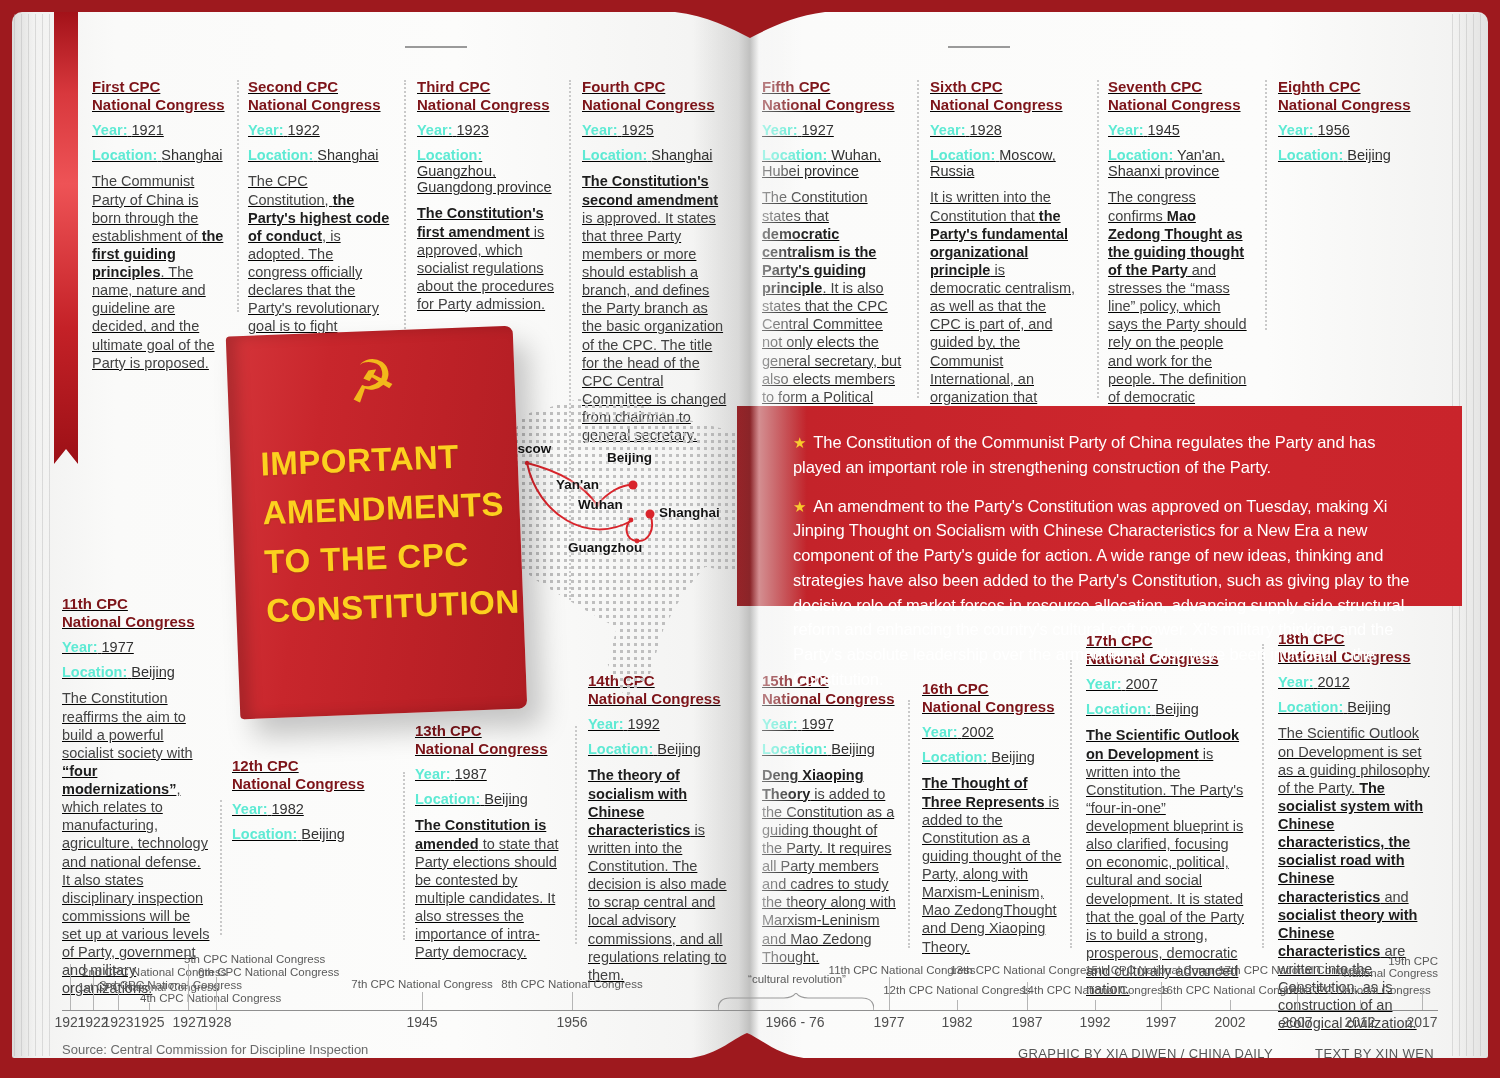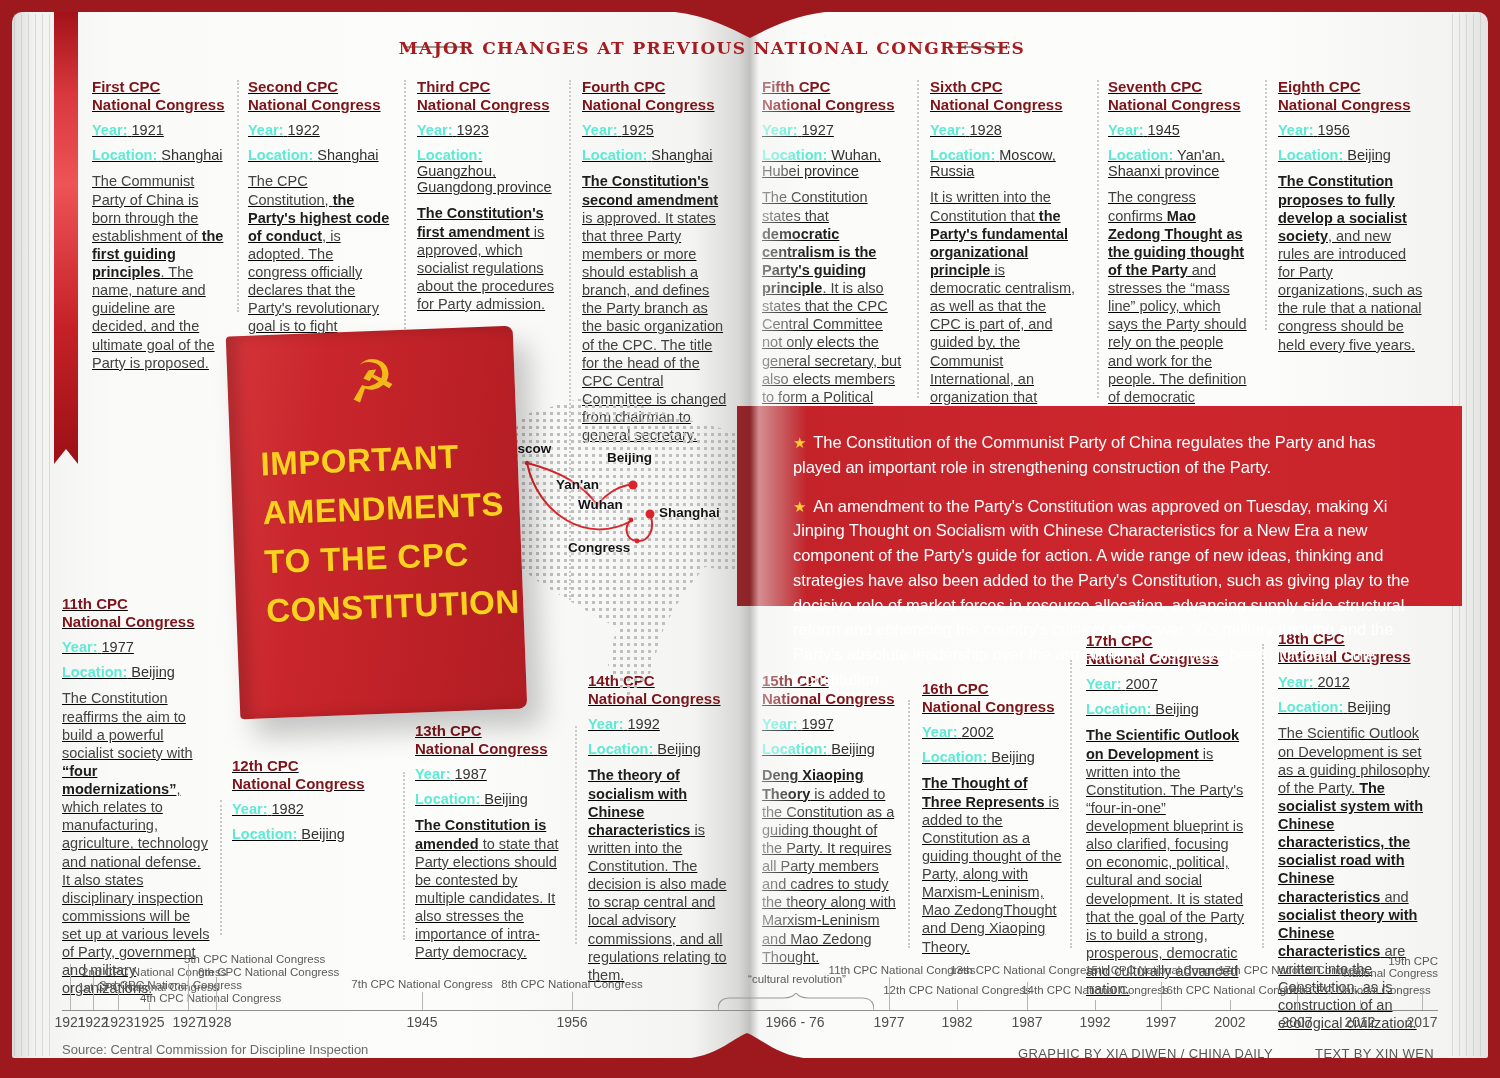--- a/index.html
+++ b/index.html
@@ -74,21 +74,20 @@
 <body>
 
 <div id="stage">
   <div class="page page-left"></div>
   <div class="page page-right"></div>
   <div class="edge-lines-left"></div>
   <div class="edge-lines-right"></div>
 
   <div class="hline" style="left:405px;width:62px;"></div>
   <div class="hline" style="left:948px;width:62px;"></div>
-  <div class="main-title">MAJOR CHANGES AT PREVIOUS NATIONAL CONGRESSES</div>
 
   <div id="columns">
       <div class="congress" style="left: 92px; top: 78px; width: 136px;">
         <h3 class="ctitle">First CPC
 National Congress</h3>
         <div class="kv"><b>Year:</b> <span>1921</span></div>
         <div class="kv"><b>Location:</b> <span style="font-weight: normal;">Shanghai</span></div>
         <p class="cbody"><span>The Communist Party of China is born through the establishment of </span><b>the first guiding principles</b><span>. The name, nature and guideline are decided, and the ultimate goal of the Party is proposed.</span></p>
       </div>
       <div class="congress" style="left: 248px; top: 78px; width: 142px;">
@@ -131,21 +130,20 @@
 National Congress</h3>
         <div class="kv"><b>Year:</b> <span>1945</span></div>
         <div class="kv"><b>Location:</b> <span style="font-weight: normal;">Yan'an, Shaanxi province</span></div>
         <p class="cbody"><span>The congress confirms </span><b>Mao Zedong Thought as the guiding thought of the Party</b><span> and stresses the “mass line” policy, which says the Party should rely on the people and work for the people. The definition of democratic centralism is expanded.</span></p>
       </div>
       <div class="congress" style="left: 1278px; top: 78px; width: 145px;">
         <h3 class="ctitle">Eighth CPC
 National Congress</h3>
         <div class="kv"><b>Year:</b> <span>1956</span></div>
         <div class="kv"><b>Location:</b> <span style="font-weight: normal;">Beijing</span></div>
-        <p class="cbody"><b>The Constitution proposes to fully develop a socialist society</b><span>, and new rules are introduced for Party organizations, such as the rule that a national congress should be held every five years.</span></p>
       </div>
       <div class="congress" style="left: 62px; top: 595px; width: 150px;">
         <h3 class="ctitle">11th CPC
 National Congress</h3>
         <div class="kv"><b>Year:</b> <span>1977</span></div>
         <div class="kv"><b>Location:</b> <span style="font-weight: normal;">Beijing</span></div>
         <p class="cbody"><span>The Constitution reaffirms the aim to build a powerful socialist society with </span><b>“four modernizations”</b><span>, which relates to manufacturing, agriculture, technology and national defense. It also states disciplinary inspection commissions will be set up at various levels of Party, government and military organizations.</span></p>
       </div>
       <div class="congress" style="left: 232px; top: 757px; width: 160px;">
         <h3 class="ctitle">12th CPC
@@ -238,21 +236,21 @@
       <circle cx="153" cy="124" r="2.4"></circle>
       <circle cx="159" cy="145" r="2.4"></circle>
     </g>
   </svg>
   <div id="map-labels">
       <div class="map-city" style="left: 498px; top: 441px;">Moscow</div>
       <div class="map-city" style="left: 607px; top: 450px;">Beijing</div>
       <div class="map-city" style="left: 556px; top: 477px;">Yan'an</div>
       <div class="map-city" style="left: 578px; top: 497px;">Wuhan</div>
       <div class="map-city" style="left: 659px; top: 505px;">Shanghai</div>
-      <div class="map-city" style="left: 568px; top: 540px;">Congress</div>
+      <div class="map-city" style="left: 568px; top: 540px;">Guangzhou</div>
     </div>
 
   <div class="banner">
     <div class="banner-inner" id="banner-items">
         <div class="banner-item"><span class="star">★</span><span>The Constitution of the Communist Party of China regulates the Party and has played an important role in strengthening construction of the Party.</span></div>
         <div class="banner-item"><span class="star">★</span><span>An amendment to the Party's Constitution was approved on Tuesday, making Xi Jinping Thought on Socialism with Chinese Characteristics for a New Era a new component of the Party's guide for action. A wide range of new ideas, thinking and strategies have also been added to the Party's Constitution, such as giving play to the decisive role of market forces in resource allocation, advancing supply-side structural reform and enhancing the country's cultural soft power. Xi's military thinking and the Party's absolute leadership over the armed forces also have been included in the Constitution.</span></div>
       </div>
   </div>
 
   <div class="timeline" id="timeline">

